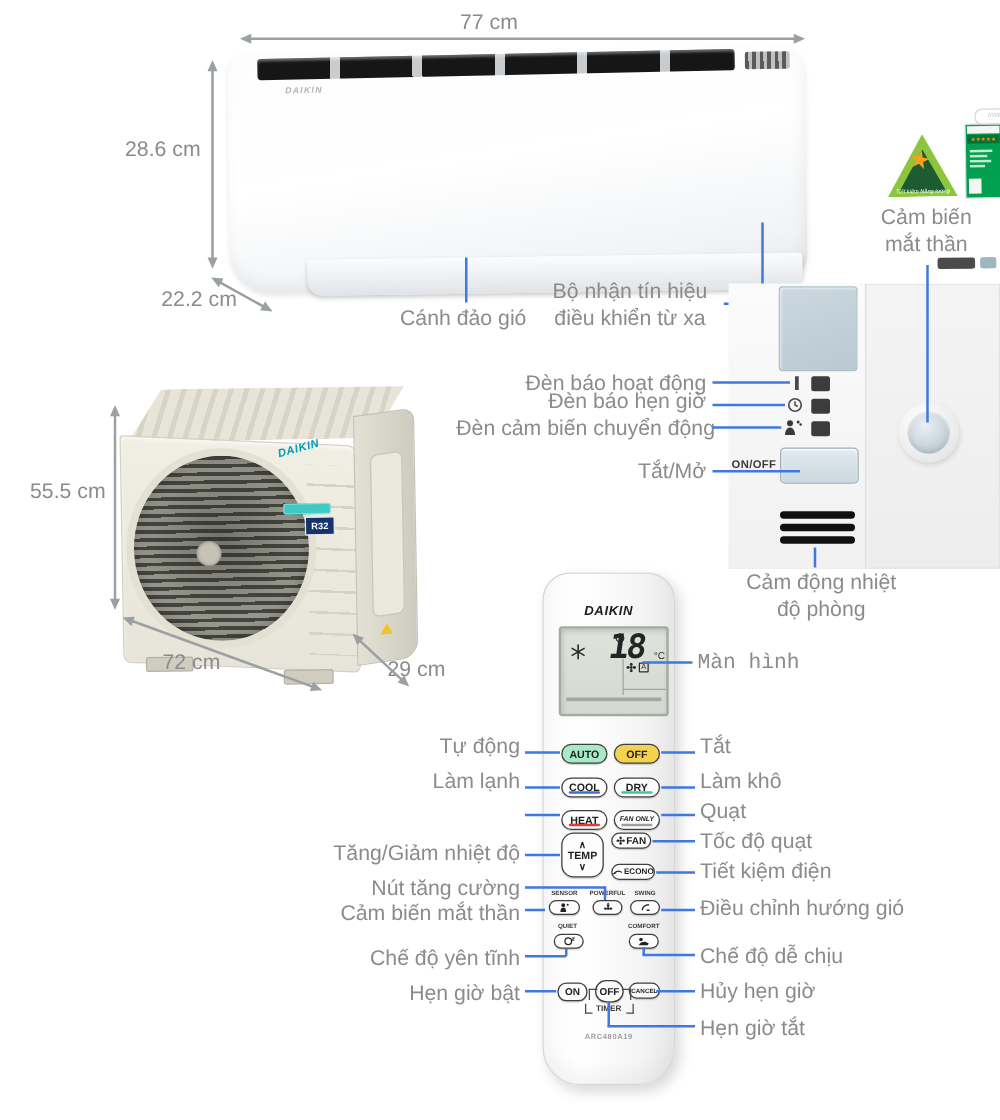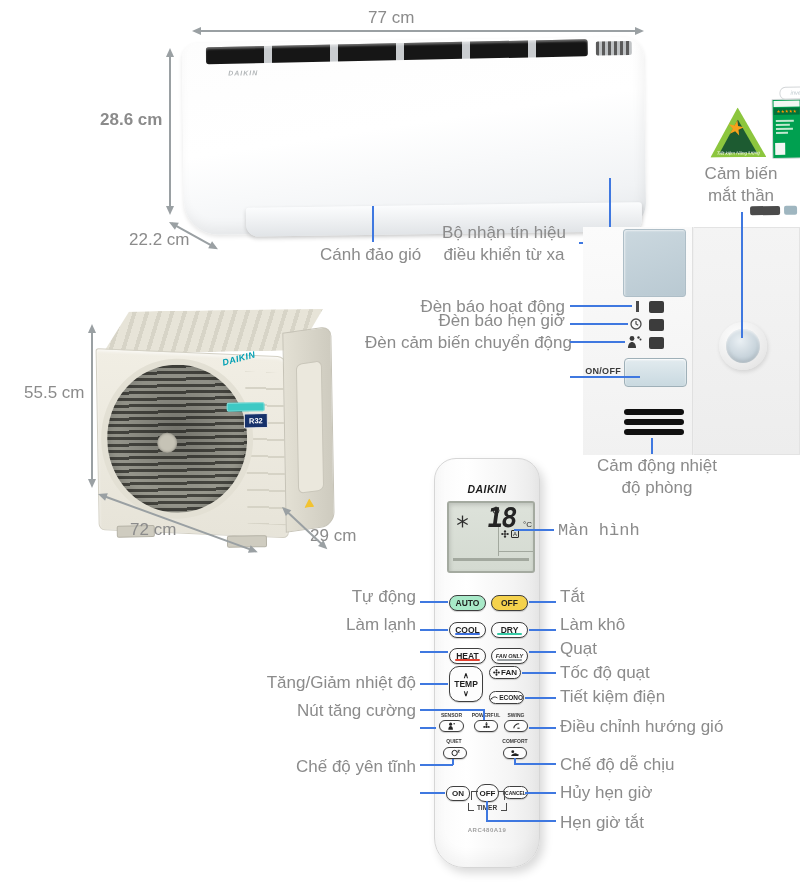--- a/index.html
+++ b/index.html
@@ -144,21 +144,21 @@
     <div class="recwin2"></div>
   </div>
   <div class="flap"></div>
 
   <div class="dimtxt" style="left:368px;top:8px;">77 cm</div>
   <div class="harr" style="left:192px;top:27px;width:452px;">
       <i class="ln"></i>
       <i class="hl"></i>
       <i class="hr"></i>
     </div>
-  <div class="dimtxt" style="left:100px;top:110px;font-weight:bold;">28.6 cm</div>
+  <div class="dimtxt" style="left:100px;top:110px;">28.6 cm</div>
   <div class="varr" style="left:166px;top:48px;height:167px;">
       <i class="ln"></i>
       <i class="ht"></i>
       <i class="hb"></i>
     </div>
   <div class="dimtxt" style="left:129px;top:230px;">22.2 cm</div>
   <div class="harr rot" style="left:169px;top:218px;width:56px;transform:rotate(29deg);">
       <i class="ln"></i>
       <i class="hl"></i>
       <i class="hr"></i>
@@ -206,20 +206,21 @@
     <span>Cảm biến</span><br>
     <span>mắt thần</span>
   </div>
   <div class="bl" style="left:741px;top:212px;width:1.5px;height:126px;"></div>
   <div class="anno r" style="left:365px;top:296px;width:200px;">Đèn báo hoạt động</div>
   <div class="bl" style="left:570px;top:305px;width:62px;height:1.5px;"></div>
   <div class="anno r" style="left:365px;top:310px;width:200px;">Đèn báo hẹn giờ</div>
   <div class="bl" style="left:570px;top:323px;width:58px;height:1.5px;"></div>
   <div class="anno r" style="left:365px;top:332px;width:200px;">Đèn cảm biến chuyển động</div>
   <div class="bl" style="left:570px;top:341px;width:55px;height:1.5px;"></div>
+  <div class="anno r" style="left:365px;top:366px;width:200px;">Tắt/Mở</div>
   <div class="bl" style="left:570px;top:376px;width:70px;height:1.5px;"></div>
   <div class="anno c" style="left:587px;top:455px;width:140px;">
     <span>Cảm động nhiệt</span><br>
     <span>độ phòng</span>
   </div>
   <div class="bl" style="left:651px;top:438px;width:1.5px;height:16px;"></div>
 
   <div class="outdoor">
     <div class="odtop"></div>
     <div class="odfront">
@@ -387,24 +388,26 @@
   <div class="anno r" style="left:236px;top:586px;width:180px;">Tự động</div>
   <div class="bl" style="left:420px;top:601px;width:28px;height:1.5px;"></div>
   <div class="anno r" style="left:236px;top:614px;width:180px;">Làm lạnh</div>
   <div class="bl" style="left:420px;top:629px;width:28px;height:1.5px;"></div>
   <div class="bl" style="left:420px;top:651px;width:28px;height:1.5px;"></div>
   <div class="anno r" style="left:236px;top:672px;width:180px;">Tăng/Giảm nhiệt độ</div>
   <div class="bl" style="left:420px;top:683px;width:28px;height:1.5px;"></div>
   <div class="anno r" style="left:236px;top:700px;width:180px;">Nút tăng cường</div>
   <div class="bl" style="left:420px;top:709px;width:64px;height:1.5px;"></div>
   <div class="bl" style="left:483px;top:709px;width:1.5px;height:11px;"></div>
+  <div class="anno r" style="left:236px;top:720px;width:180px;">Cảm biến mắt thần</div>
   <div class="bl" style="left:420px;top:727px;width:16px;height:1.5px;"></div>
   <div class="anno r" style="left:236px;top:756px;width:180px;">Chế độ yên tĩnh</div>
   <div class="bl" style="left:420px;top:764px;width:33px;height:1.5px;"></div>
   <div class="bl" style="left:452px;top:759px;width:1.5px;height:6px;"></div>
+  <div class="anno r" style="left:236px;top:784px;width:180px;">Hẹn giờ bật</div>
   <div class="bl" style="left:420px;top:792px;width:25px;height:1.5px;"></div>
 
   <div class="anno" style="left:560px;top:586px;">Tắt</div>
   <div class="bl" style="left:529px;top:601px;width:27px;height:1.5px;"></div>
   <div class="anno" style="left:560px;top:614px;">Làm khô</div>
   <div class="bl" style="left:529px;top:629px;width:27px;height:1.5px;"></div>
   <div class="anno" style="left:560px;top:638px;">Quạt</div>
   <div class="bl" style="left:529px;top:651px;width:27px;height:1.5px;"></div>
   <div class="anno" style="left:560px;top:662px;">Tốc độ quạt</div>
   <div class="bl" style="left:522px;top:672px;width:34px;height:1.5px;"></div>

